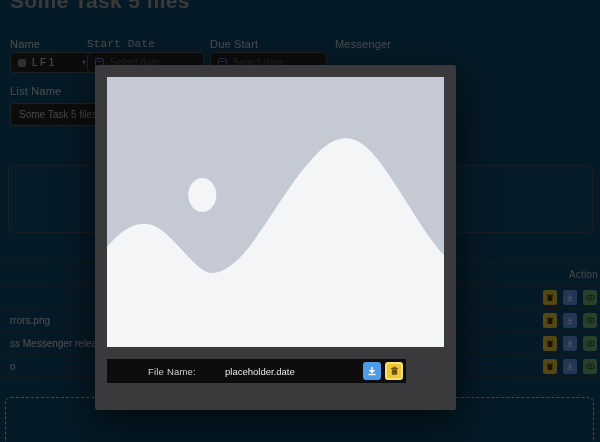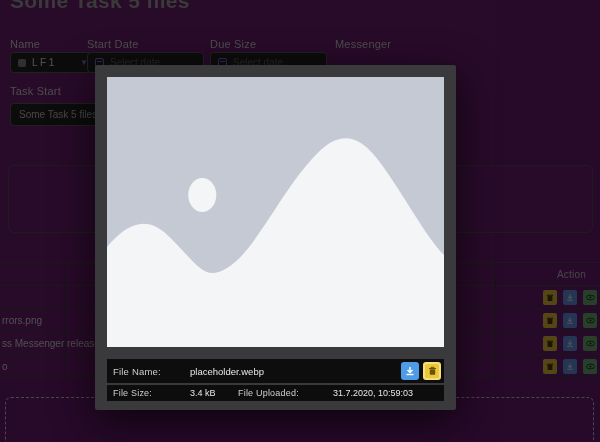--- a/index.html
+++ b/index.html
@@ -1,20 +1,20 @@
 <!DOCTYPE html>
 <html style="--accent-purple: #8578e8; --priority-teal: #3aa792; --btn-blue: #4e9ce8; --btn-yellow: #ecc63b; --btn-yellow-border: #f6e07a; --row-btn-yellow: #f0c83c; --row-btn-blue: #6b9aef; --row-btn-green: #72b87a;"><head>
 <meta charset="utf-8">
 <style>
   * { margin:0; padding:0; box-sizing:border-box; }
   html,body { background:#000; }
   body { font-family:"Liberation Sans", sans-serif; }
   .page {
     position:relative; width:600px; height:442px;
-    background:#701a75; overflow:hidden;
+    background:#0c4a6e; overflow:hidden;
   }
   .abs { position:absolute; }
 
   
   .page-title {
     left:10px; top:-11px; font-size:21px; font-weight:700;
     color:#a6a6a6; letter-spacing:.3px; white-space:nowrap;
   }
   .content-sheen { left:0; top:0; width:495px; height:378px; background:rgba(255,255,255,0.015); }
 
@@ -41,23 +41,23 @@
   .desc-box { left:8px; top:165px; width:585px; height:68px; border:1px solid #555; border-radius:6px; background:rgba(255,255,255,0.02); }
 
   
   .files-table { left:0; top:262px; width:600px; }
   .t-vline { position:absolute; top:262px; height:116px; width:1px; background:#3a3a3a; }
   .thead {
     display:flex; align-items:center; height:24px;
     border-top:1px solid #4a4a4a; border-bottom:1px solid #4a4a4a;
     font-size:10px; color:#c8c8c8;
   }
-  .thead .action-h { margin-left:auto; padding-right:14px; letter-spacing:.2px; }
+  .thead .action-h { margin-left:auto; padding-right:2px; letter-spacing:.2px; }
   .t-row { display:flex; align-items:center; height:23px; border-bottom:1px solid #424242; position:relative; }
-  .t-row .fname { padding-left:2px; font-size:10px; color:#e0e0e0; white-space:nowrap; z-index:1; }
+  .t-row .fname { padding-left:10px; font-size:10px; color:#e0e0e0; white-space:nowrap; z-index:1; }
   .t-row .actions { margin-left:auto; display:flex; gap:6px; padding-right:3px; z-index:1; }
   .mini-btn { width:14px; height:15px; border-radius:2px; border:none; display:flex; align-items:center; justify-content:center; padding:0; cursor:pointer; }
   .mini-btn.yellow { background:var(--row-btn-yellow); }
   .mini-btn.blue   { background:var(--row-btn-blue); }
   .mini-btn.green  { background:var(--row-btn-green); }
   .mini-btn svg { display:block; }
 
   .dropzone { left:5px; top:397px; width:589px; height:70px; border:1px dashed #d0d0d0; border-radius:6px; }
 
   
@@ -65,22 +65,22 @@
 
   
   .modal {
     left:95px; top:65px; width:361px; height:345px;
     background:#3a3a3c; border-radius:2px; z-index:10;
     box-shadow:0 12px 40px rgba(0,0,0,0.65);
   }
   .modal .preview { position:absolute; left:12px; top:12px; width:337px; height:270px; }
   .modal .preview svg { display:block; width:100%; height:100%; }
   .m-strip {
-    position:absolute; left:12px; width:337px; background:#0d0d0d;
-    display:flex; align-items:center; color:#e8e8e8;
+    position:absolute; left:12px; width:299px; background:#0d0d0d;
+    display:flex; align-items:center; color:#e8e8e8;padding-left:35px;
   }
   .m-strip.row1 { top:294px; height:24px; font-size:9.5px; }
   .m-strip.row2 { top:320px; height:16px; font-size:9px; }
   .m-label { color:#cfcfcf; letter-spacing:.2px; }
   .m-strip .l1 { margin-left:6px; width:77px; }
   .m-strip .v1 { width:48px; }
   .m-strip .l2 { width:95px; }
   .file-btns { margin-left:auto; display:flex; gap:4px; padding-right:3px; }
   .file-btn { width:18px; height:18px; border-radius:3px; display:flex; align-items:center; justify-content:center; padding:0; cursor:pointer; border:none; }
   .file-btn.blue { background:var(--btn-blue); }
@@ -94,35 +94,35 @@
   <div class="abs page-title">Some Task 5 files</div>
   <div class="abs content-sheen"></div>
 
   <div class="abs field-label" style="left:10px;top:38px;">Name</div>
   <div class="abs ctl" style="left:10px;top:52px;width:85px;">
     <span class="sq gray"></span>
     <span>L F 1</span>
     <span class="caret">▼</span>
   </div>
 
-  <div class="abs field-label" style="left:87px;top:38px;">Start Date</div>
+  <div class="abs field-label" style="left:87px;top:38px;font-family:Liberation Mono, monospace;">Start Date</div>
   <div class="abs ctl" style="left:87px;top:52px;width:117px;">
     <span class="cal"></span>
     <input class="date-input" readonly="" placeholder="Select date" style="">
   </div>
 
-  <div class="abs field-label" style="left:210px;top:38px;">Due Size</div>
+  <div class="abs field-label" style="left:210px;top:38px;">Due Start</div>
   <div class="abs ctl" style="left:210px;top:52px;width:117px;">
     <span class="cal"></span>
     <input class="date-input" readonly="" placeholder="Select date" style="">
   </div>
 
   <div class="abs field-label" style="left:335px;top:38px;">Messenger</div>
 
-  <div class="abs field-label" style="left:10px;top:85px;">Task Start</div>
+  <div class="abs field-label" style="left:10px;top:85px;">List Name</div>
   <div class="abs task-input-box">
     <input class="text-input" value="Some Task 5 files" style="">
   </div>
 
   <div class="abs desc-box"></div>
 
   <div class="abs files-table">
     <div class="thead">
       <span class="action-h">Action</span>
     </div>
@@ -235,38 +235,32 @@
     <div class="preview">
       <svg viewBox="0 0 336 270" preserveAspectRatio="none">
         <rect width="336" height="270" fill="#c4c9d3"></rect>
         <ellipse cx="95" cy="118" rx="14" ry="17" fill="#f3f5f7"></ellipse>
         <path d="M0,170 C18,148 38,138 58,156 C78,174 92,196 104,196 C140,196 168,118 210,76 C232,54 250,58 268,80 C292,110 316,158 336,178 L336,270 L0,270 Z" fill="#f3f5f7"></path>
       </svg>
     </div>
 
     <div class="m-strip row1">
       <span class="m-label l1">File Name:</span>
-      <span>placeholder.webp</span>
+      <span>placeholder.date</span>
       <span class="file-btns">
         <button class="file-btn blue">
           <svg width="10" height="10" viewBox="0 0 10 10">
             <path d="M5 1 v5 M2.5 4 L5 6.5 L7.5 4" stroke="#fff" stroke-width="1.4" fill="none"></path>
             <path d="M1.5 8.5 h7" stroke="#fff" stroke-width="1.4"></path>
           </svg>
         </button>
         <button class="file-btn yellow">
           <svg width="9" height="10" viewBox="0 0 9 10">
             <path d="M1 2.5 h7 M3 2.5 V1.3 h3 v1.2" stroke="#6b5200" stroke-width="1" fill="none"></path>
             <rect x="1.8" y="3.2" width="5.4" height="5.6" rx="0.8" fill="#6b5200"></rect>
           </svg>
         </button>
       </span>
     </div>
 
-    <div class="m-strip row2">
-      <span class="m-label l1">File Size:</span>
-      <span class="v1">3.4 kB</span>
-      <span class="m-label l2">File Uploaded:</span>
-      <span>31.7.2020, 10:59:03</span>
-    </div>
   </div>
 
 </div>
 
 </body></html>

